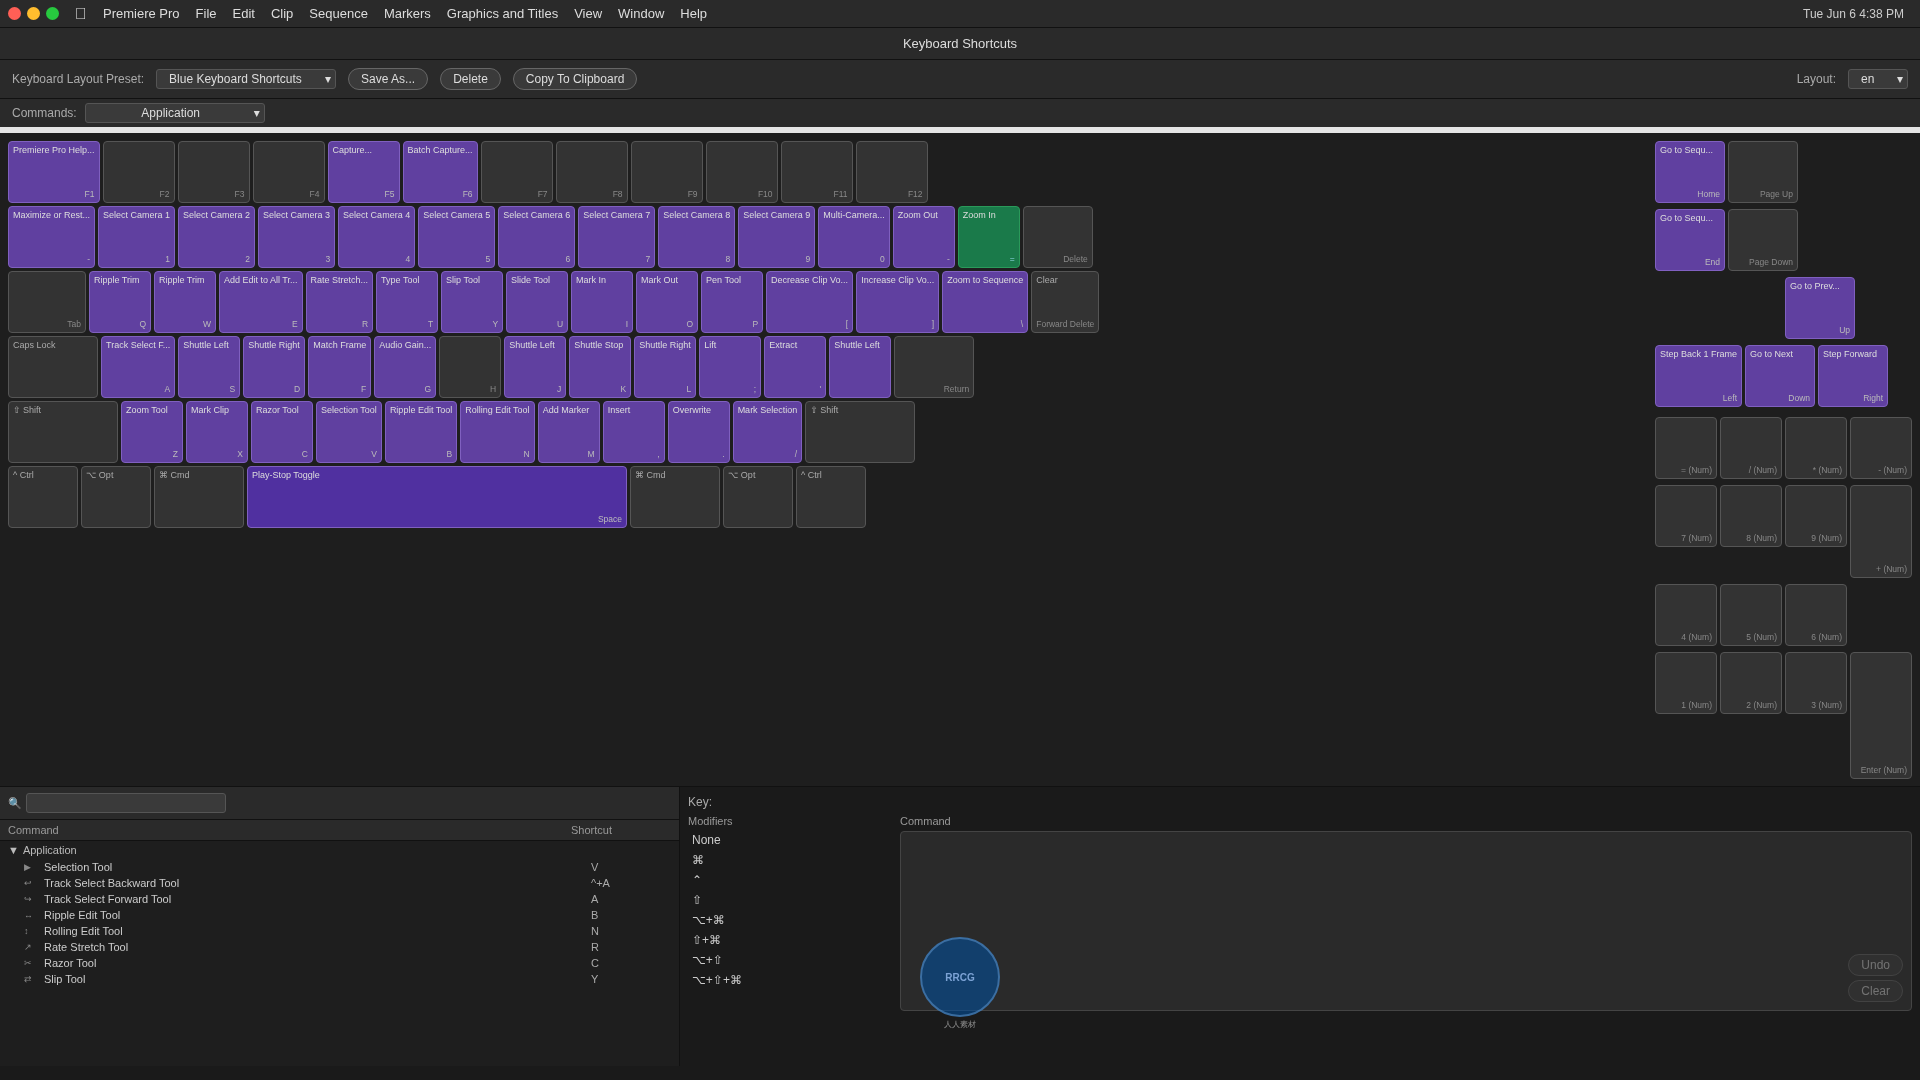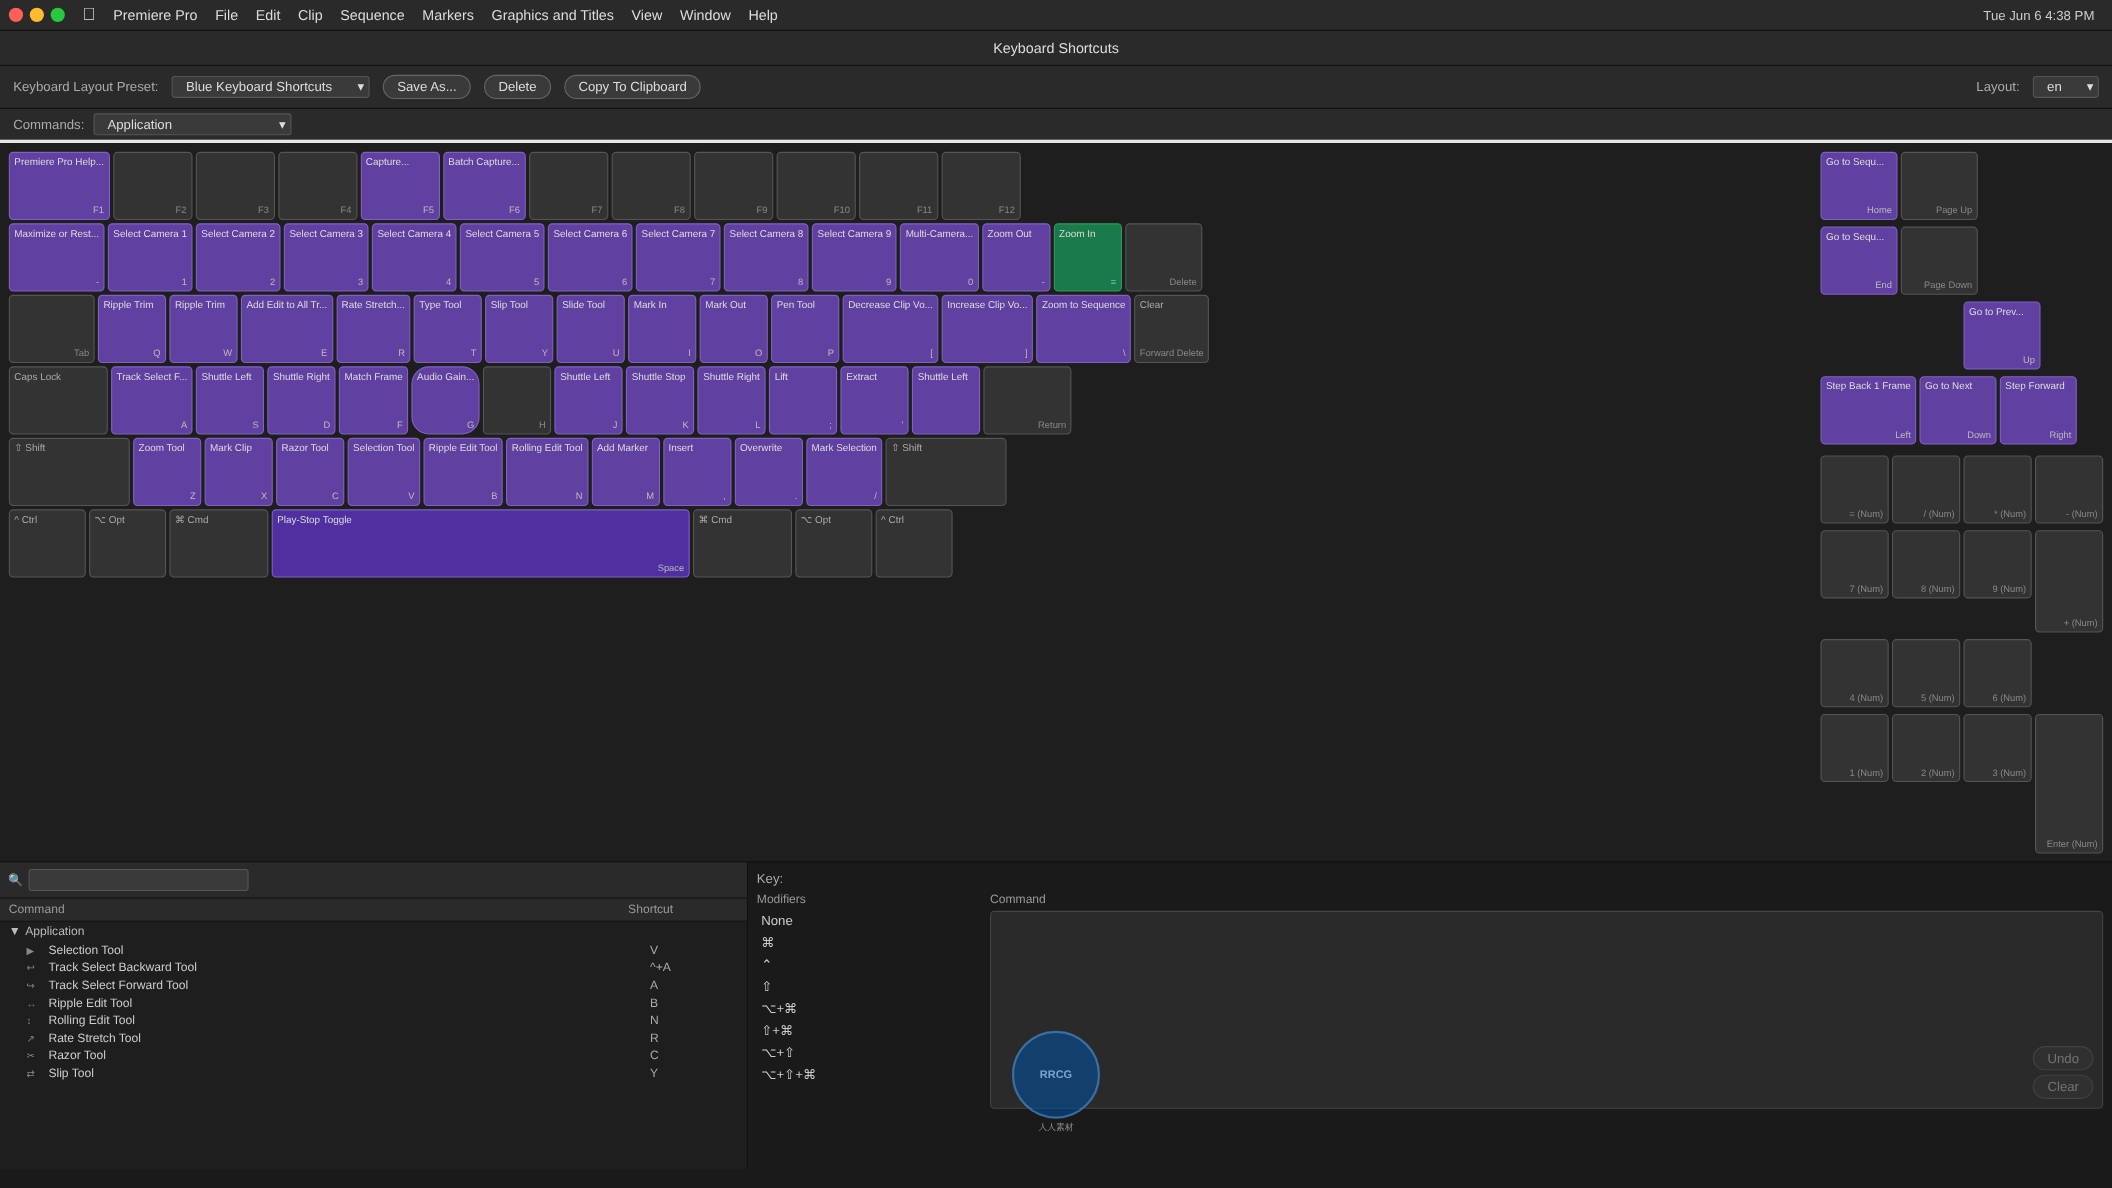--- a/index.html
+++ b/index.html
@@ -282,21 +282,21 @@
   <button class="btn">Save As...</button>
   <button class="btn">Delete</button>
   <button class="btn">Copy To Clipboard</button>
   <span class="layout-label">Layout:</span>
   <div class="dropdown" style="min-width:60px;">
     <span>en</span>
     <span style="position:absolute;right:4px;top:2px;">▾</span>
   </div>
 </div>
 
-<div style="background:#2a2a2a; padding:4px 12px; display:flex; align-items:center; gap:8px; border-bottom:3px solid #e5e5e5;">
+<div style="background:#2a2a2a; padding:4px 12px; display:flex; align-items:center; gap:8px; border-bottom:6px solid #e5e5e5;text-align:center;">
   <span class="label-text">Commands:</span>
   <div class="dropdown">
     <span>Application</span>
     <span style="position:absolute;right:4px;top:2px;">▾</span>
   </div>
 </div>
 
 <div class="keyboard-section" style="background:#1e1e1e;">
 
   <div class="keyboard-main">
@@ -488,21 +488,21 @@
         <div class="key-label white">S</div>
       </div>
       <div class="key purple" style="min-width:62px;">
         <div class="key-top">Shuttle Right</div>
         <div class="key-label white">D</div>
       </div>
       <div class="key purple" style="min-width:62px;">
         <div class="key-top">Match Frame</div>
         <div class="key-label white">F</div>
       </div>
-      <div class="key purple" style="min-width:62px;border-radius:16px;">
+      <div class="key purple" style="min-width:62px;">
         <div class="key-top">Audio Gain...</div>
         <div class="key-label white">G</div>
       </div>
       <div class="key" style="min-width:62px;">
         <div class="key-top"></div>
         <div class="key-label">H</div>
       </div>
       <div class="key purple" style="min-width:62px;">
         <div class="key-top">Shuttle Left</div>
         <div class="key-label white">J</div>

